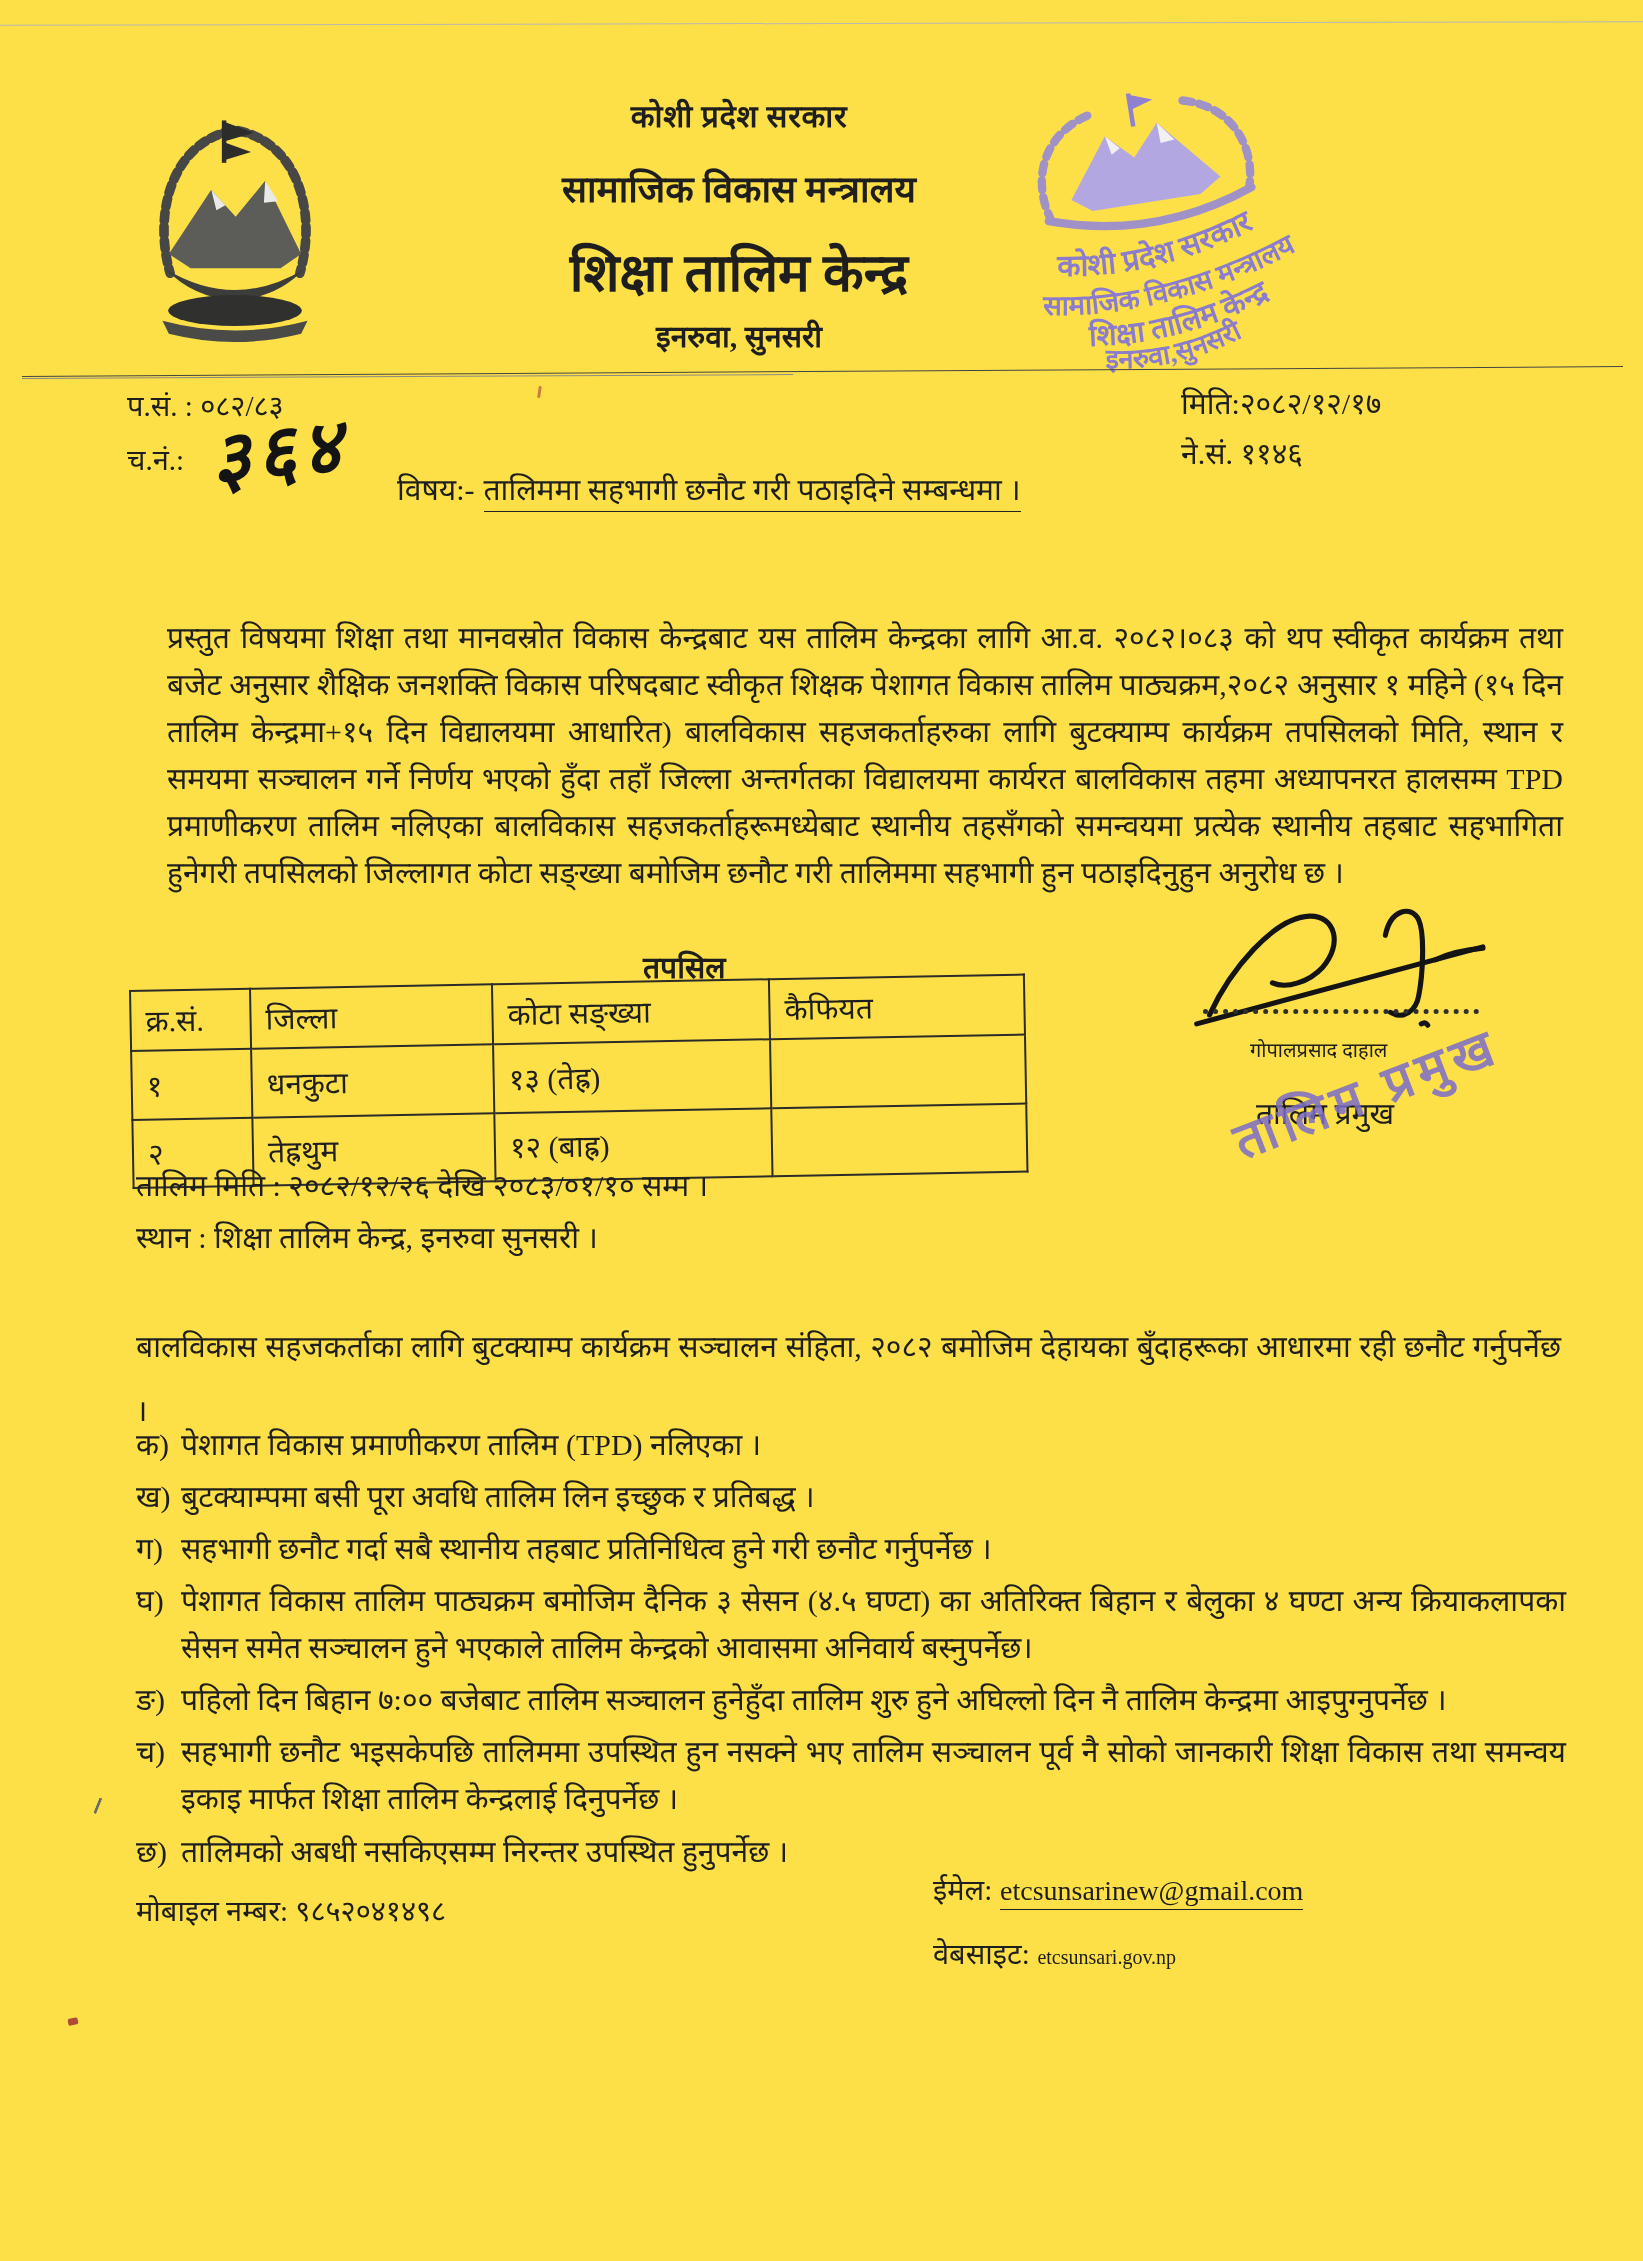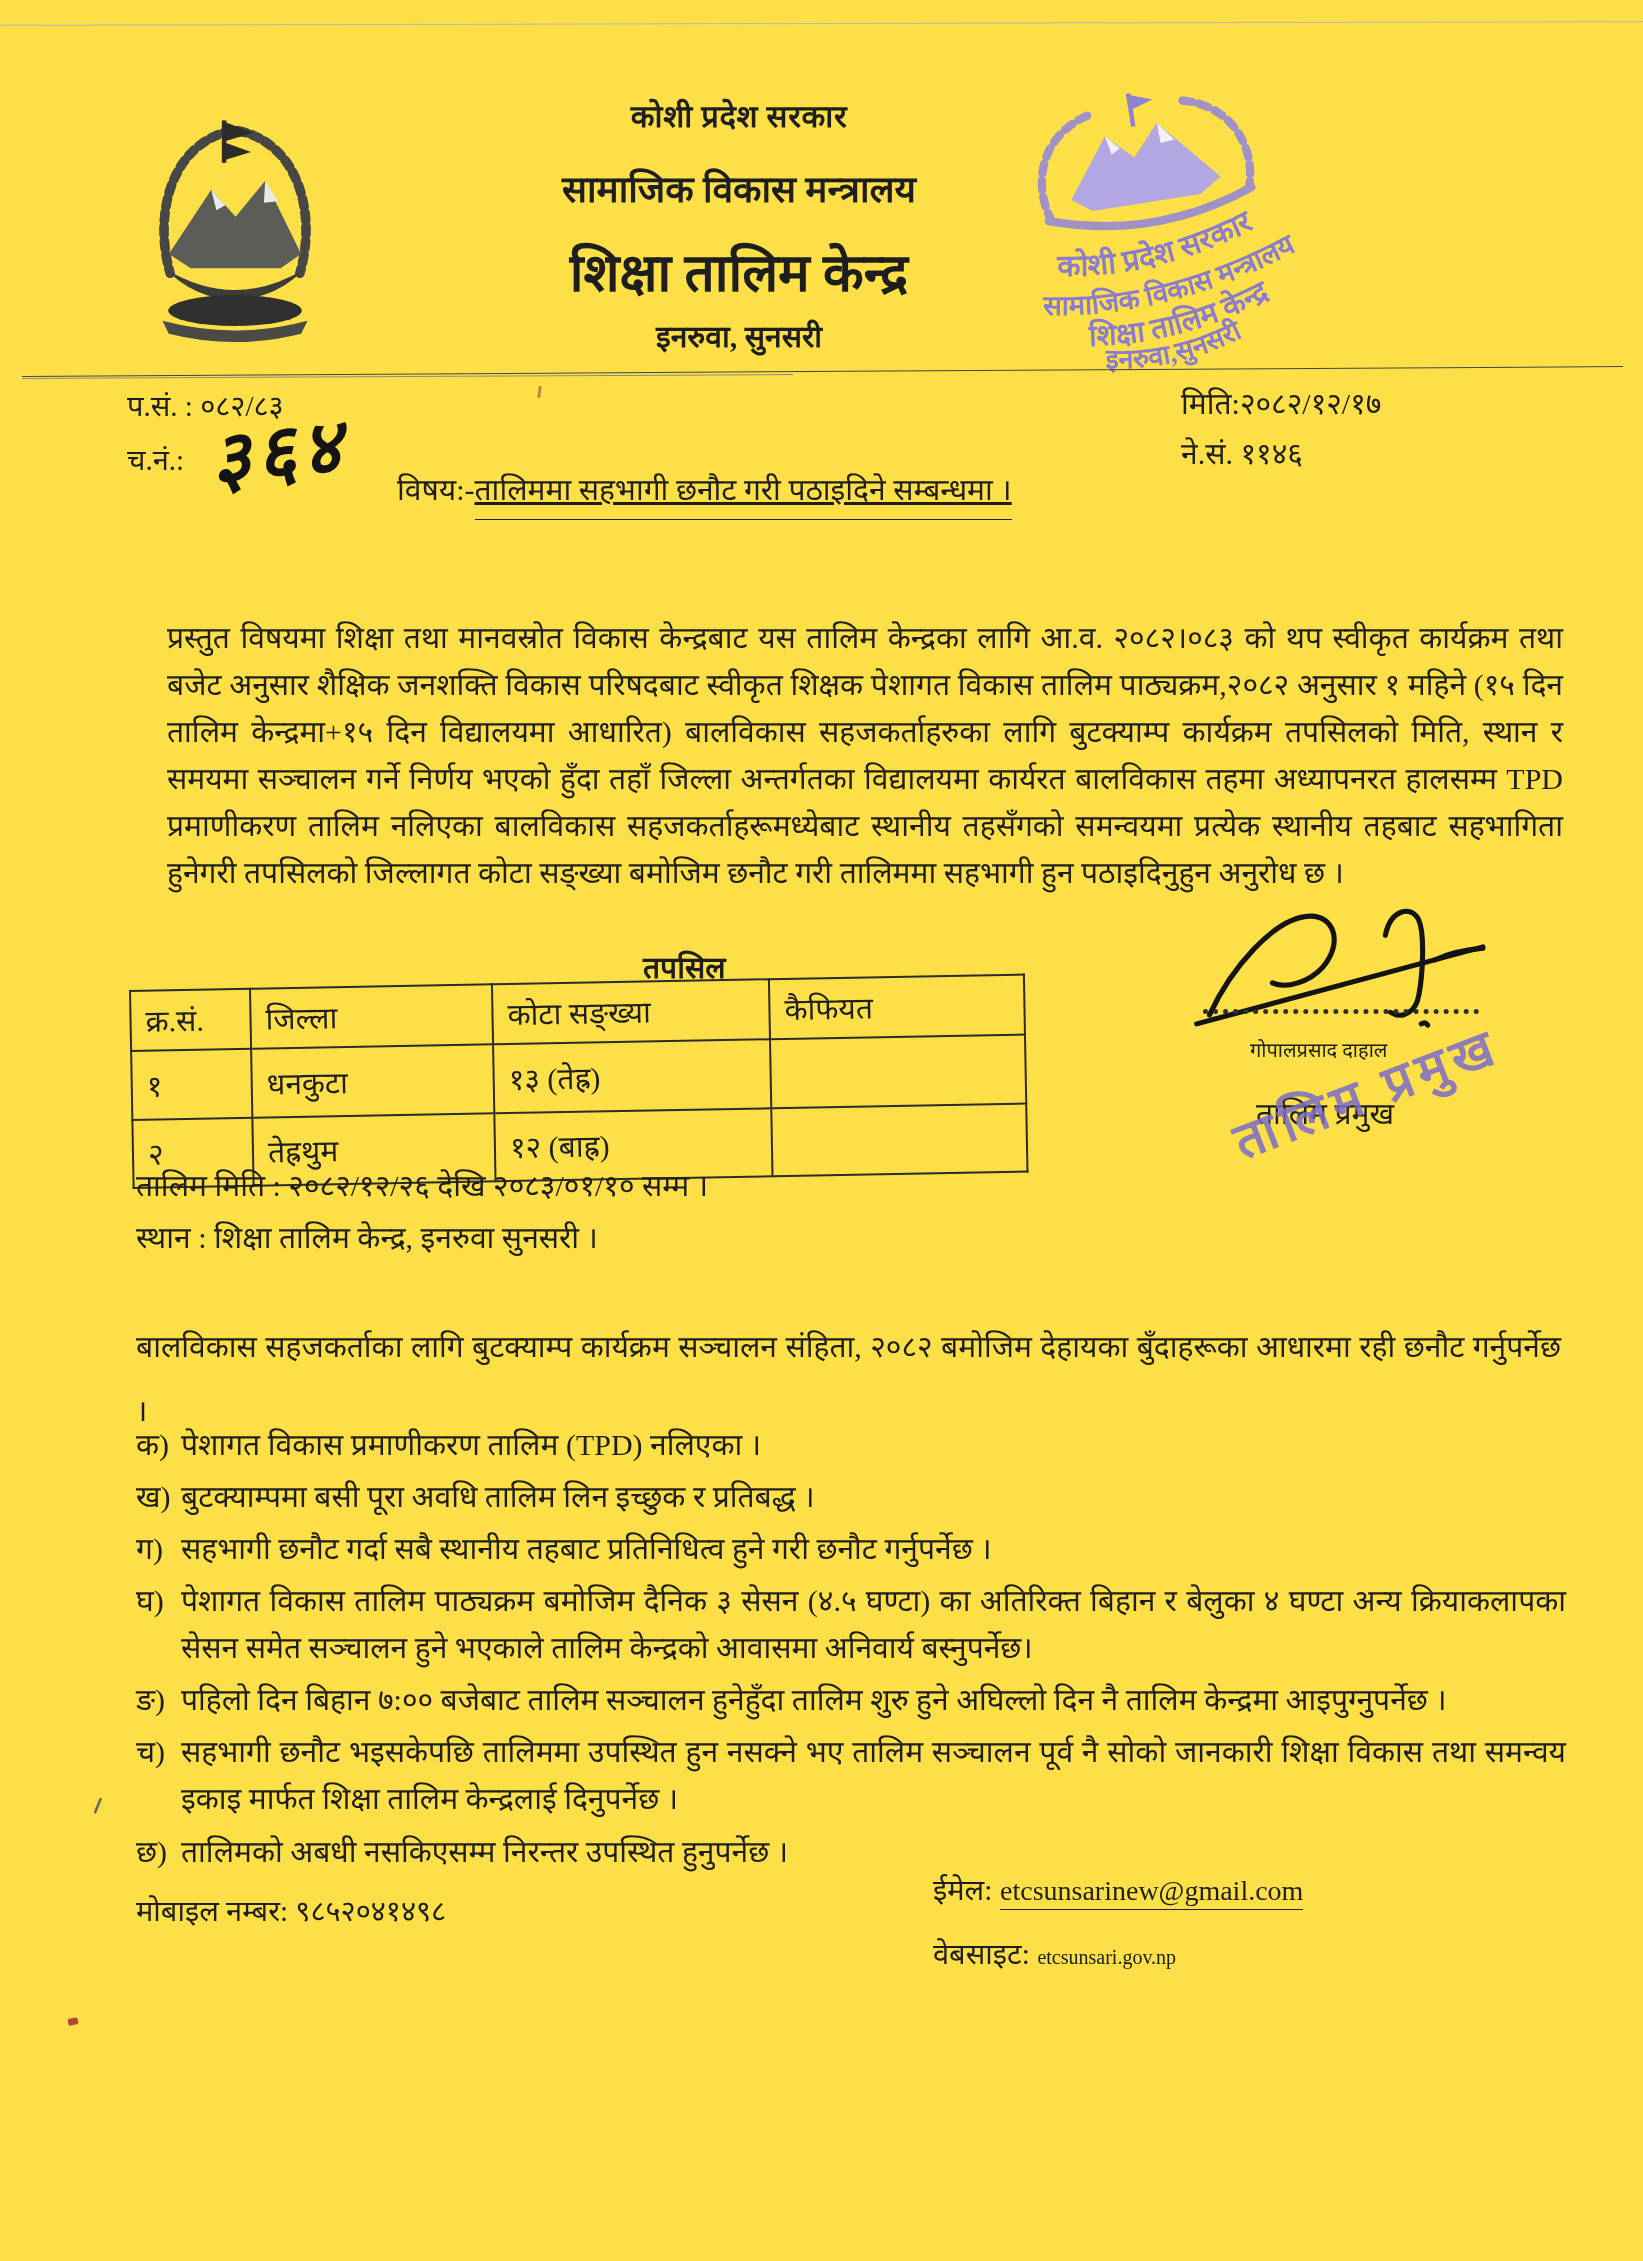--- a/index.html
+++ b/index.html
@@ -33,21 +33,21 @@
   .chalani-row{margin-top:9px;}
   .handwritten-no{
     display:inline-block;font-size:76px;font-weight:700;font-style:italic;
     font-family:"DejaVu Serif","Liberation Serif",serif;
     transform:rotate(-7deg);letter-spacing:6.4px;line-height:0;
     position:relative;top:9px;left:19px;color:#141414;
   }
   .ref-right{left:1181px;top:379px;font-size:30px;line-height:50px;white-space:nowrap;}
   
   .subject{left:397px;top:468px;font-size:30px;white-space:nowrap;}
-  .subject .u{border-bottom:1.9px solid #222;padding-bottom:13px;text-decoration:underline;}
+  .subject .u{border-bottom:1.9px solid #222;padding-bottom:5px;margin-left:9px;}
   .recipient{left:167px;top:522px;font-size:30px;line-height:54px;white-space:nowrap;}
   
   .body-para{left:167px;top:614px;width:1396px;font-size:30px;line-height:47px;text-align:justify;}
   
   .tapasil-title{left:643px;top:946px;font-size:30px;font-weight:600;}
   table.quota{border-collapse:collapse;font-size:30px;transform:rotate(-1.05deg);transform-origin:left top;}
   table.quota th,table.quota td{border:2.6px solid #2b2b28;padding:3.9px 14px;text-align:left;vertical-align:middle;font-weight:400;}
   table.quota th{height:50px;}
   table.quota td{height:59px;}
   .table-wrap{left:129px;top:990px;}

